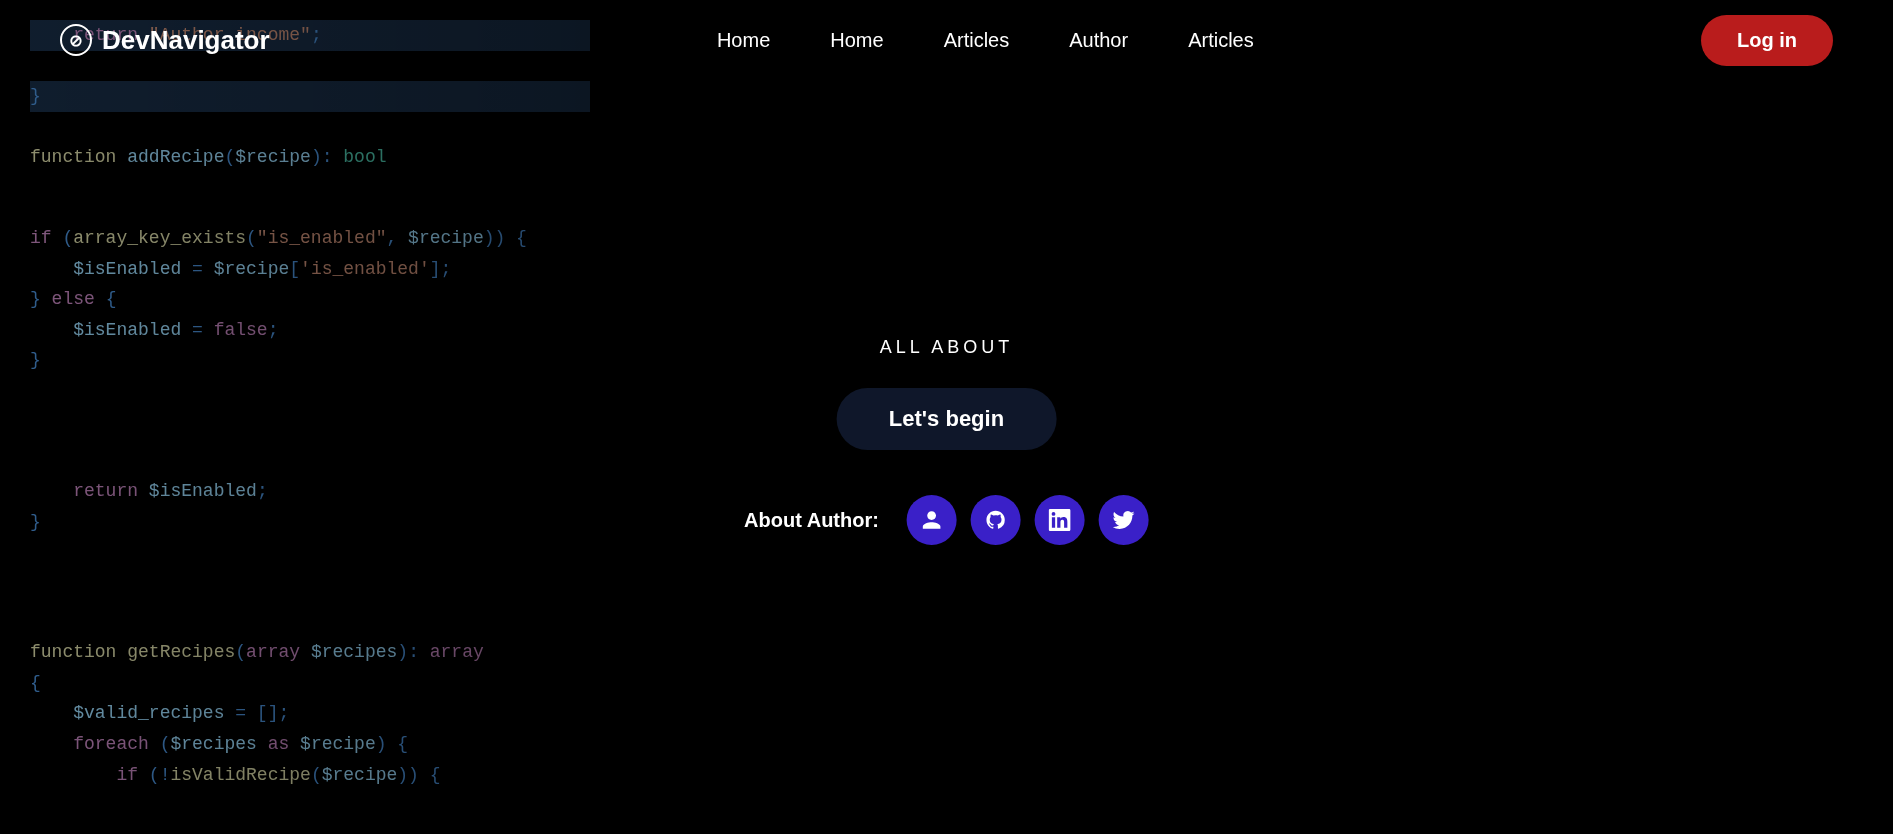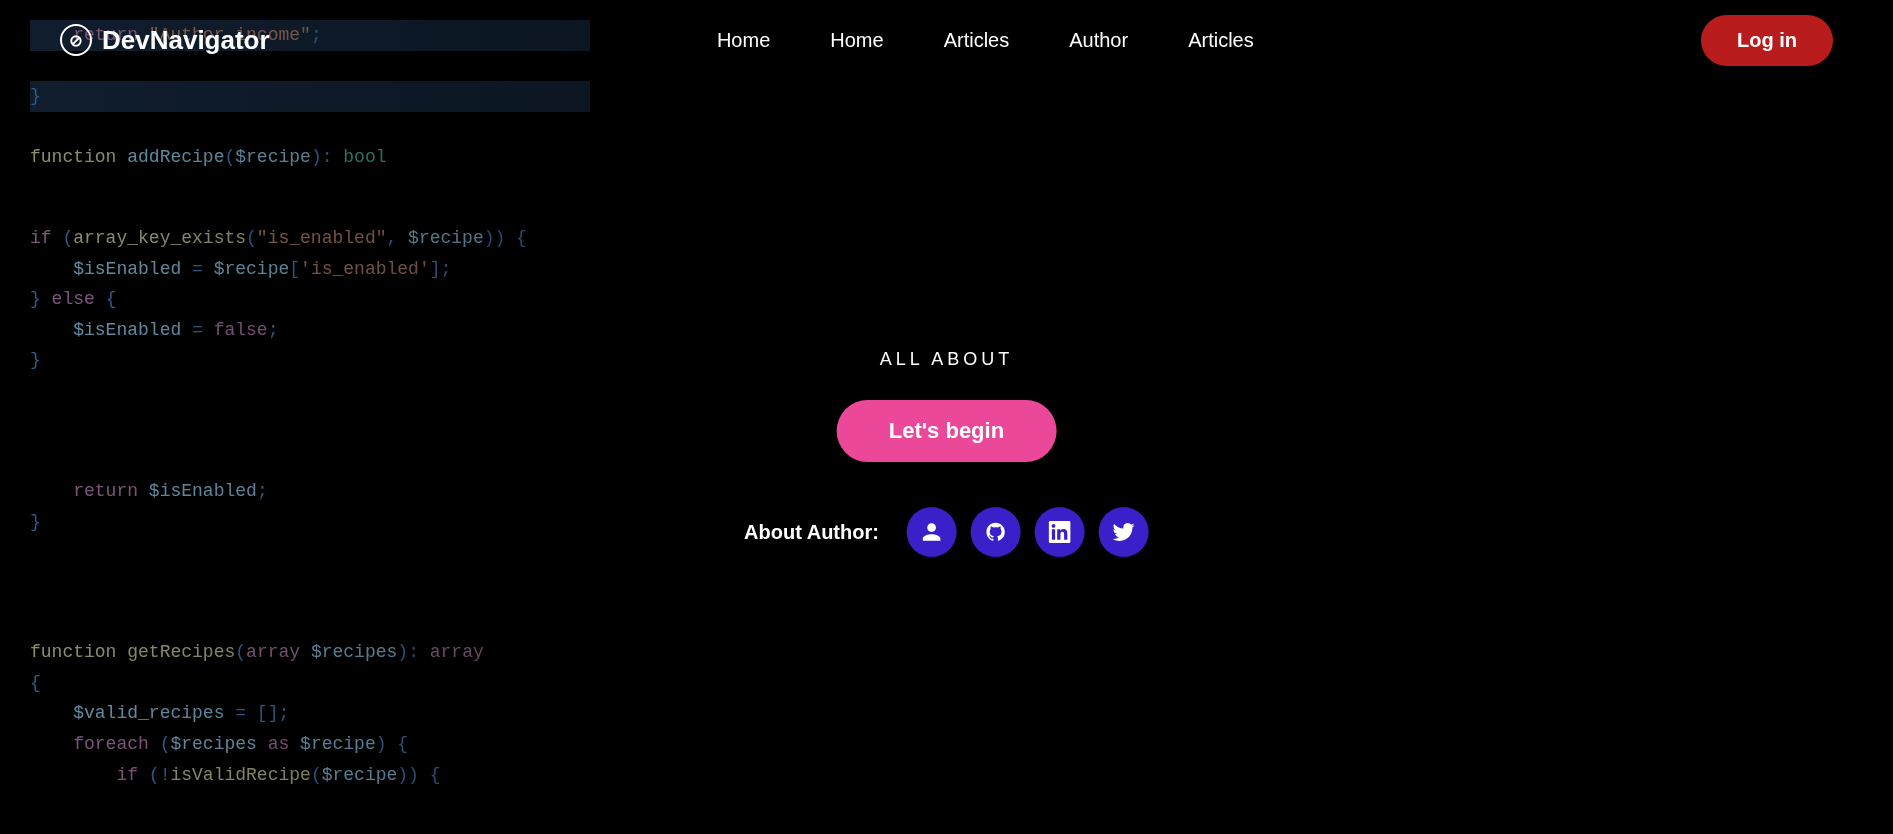--- a/index.html
+++ b/index.html
@@ -118,21 +118,21 @@
       position: absolute;
       top: 50%;
       left: 50%;
       transform: translate(-50%, -50%);
       text-align: center;
       z-index: 10;
       display: flex;
       flex-direction: column;
       align-items: center;
       gap: 30px;
-      margin-top: 36px;
+      margin-top: 24px;
     }
 
     .hero-subtitle {
       color: #fff;
       font-size: 18px;
       font-weight: 500;
       letter-spacing: 4px;
       text-transform: uppercase;
       margin-bottom: -10px;
     }
@@ -140,21 +140,21 @@
     .hero-title {
       color: #fff;
       font-size: 72px;
       font-weight: 900;
       letter-spacing: 2px;
       text-transform: uppercase;
       line-height: 1.1;
     }
 
     .cta-btn {
-      background: #ec4899;
+      background: #0f172a;
       color: #fff;
       border: none;
       border-radius: 40px;
       padding: 18px 52px;
       font-size: 22px;
       font-weight: 700;
       cursor: pointer;
       margin-top: 10px;
     }
 

